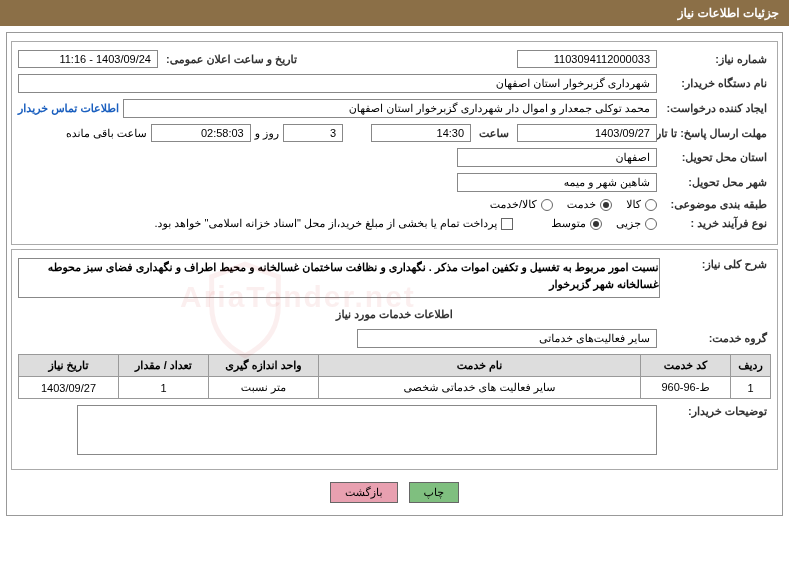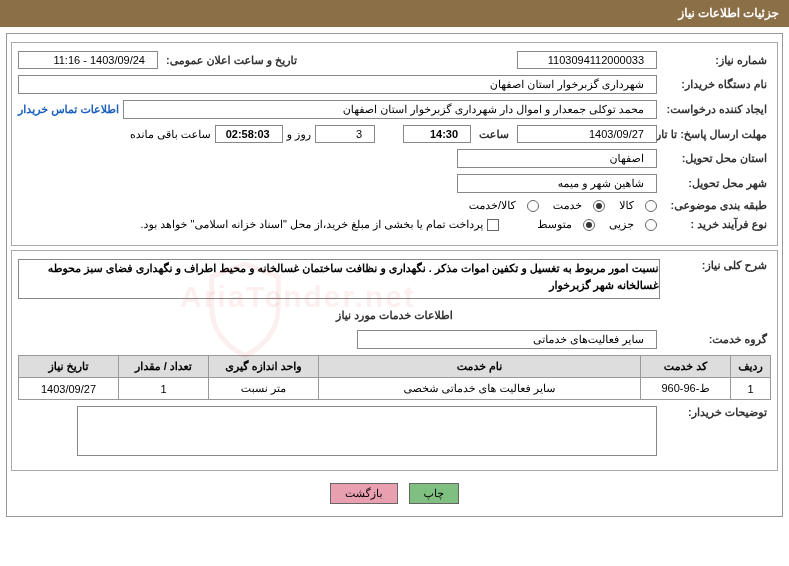--- a/index.html
+++ b/index.html
@@ -10,21 +10,20 @@
   width: 789px;
   height: 566px;
   direction: rtl;
 }
 .header-bar {
   background: #8b6f47;
   color: #fff;
   padding: 6px 10px;
   font-weight: bold;
   font-size: 12px;
-  font-family: Liberation Serif, serif;
 }
 .outer-border {
   border: 1px solid #999;
   margin: 6px;
   padding: 4px;
 }
 .section-box {
   border: 1px solid #aaa;
   margin: 4px 0;
   padding: 8px 6px;
@@ -37,33 +36,33 @@
 }
 .label {
   font-weight: bold;
   color: #333;
   white-space: nowrap;
   padding: 0 4px;
 }
 .field {
   border: 1px solid #888;
   background: #fff;
-  padding: 2px 12px;
+  padding: 2px 6px;
   min-height: 18px;
   display: inline-flex;
   align-items: center;
   font-size: 11px;
 }
 .field-wide { flex: 1; min-width: 300px; }
 .field-med { width: 140px; }
-.field-sm { width: 68px; font-weight: bold; }
+.field-sm { width: 100px; }
 .field-xs { width: 60px; }
 .link-blue { color: #1a5fbf; cursor: pointer; font-weight: bold; }
 .radio-group { display: inline-flex; gap: 14px; align-items: center; }
-.radio-item { display: inline-flex; gap: 11px; align-items: center; }
+.radio-item { display: inline-flex; gap: 4px; align-items: center; }
 .radio-circle {
   width: 12px; height: 12px; border: 1px solid #666; border-radius: 50%;
   display: inline-flex; align-items: center; justify-content: center;
 }
 .radio-circle.checked::after {
   content: ''; width: 6px; height: 6px; background: #333; border-radius: 50%;
 }
 .checkbox {
   width: 12px; height: 12px; border: 1px solid #666; display: inline-block;
 }

